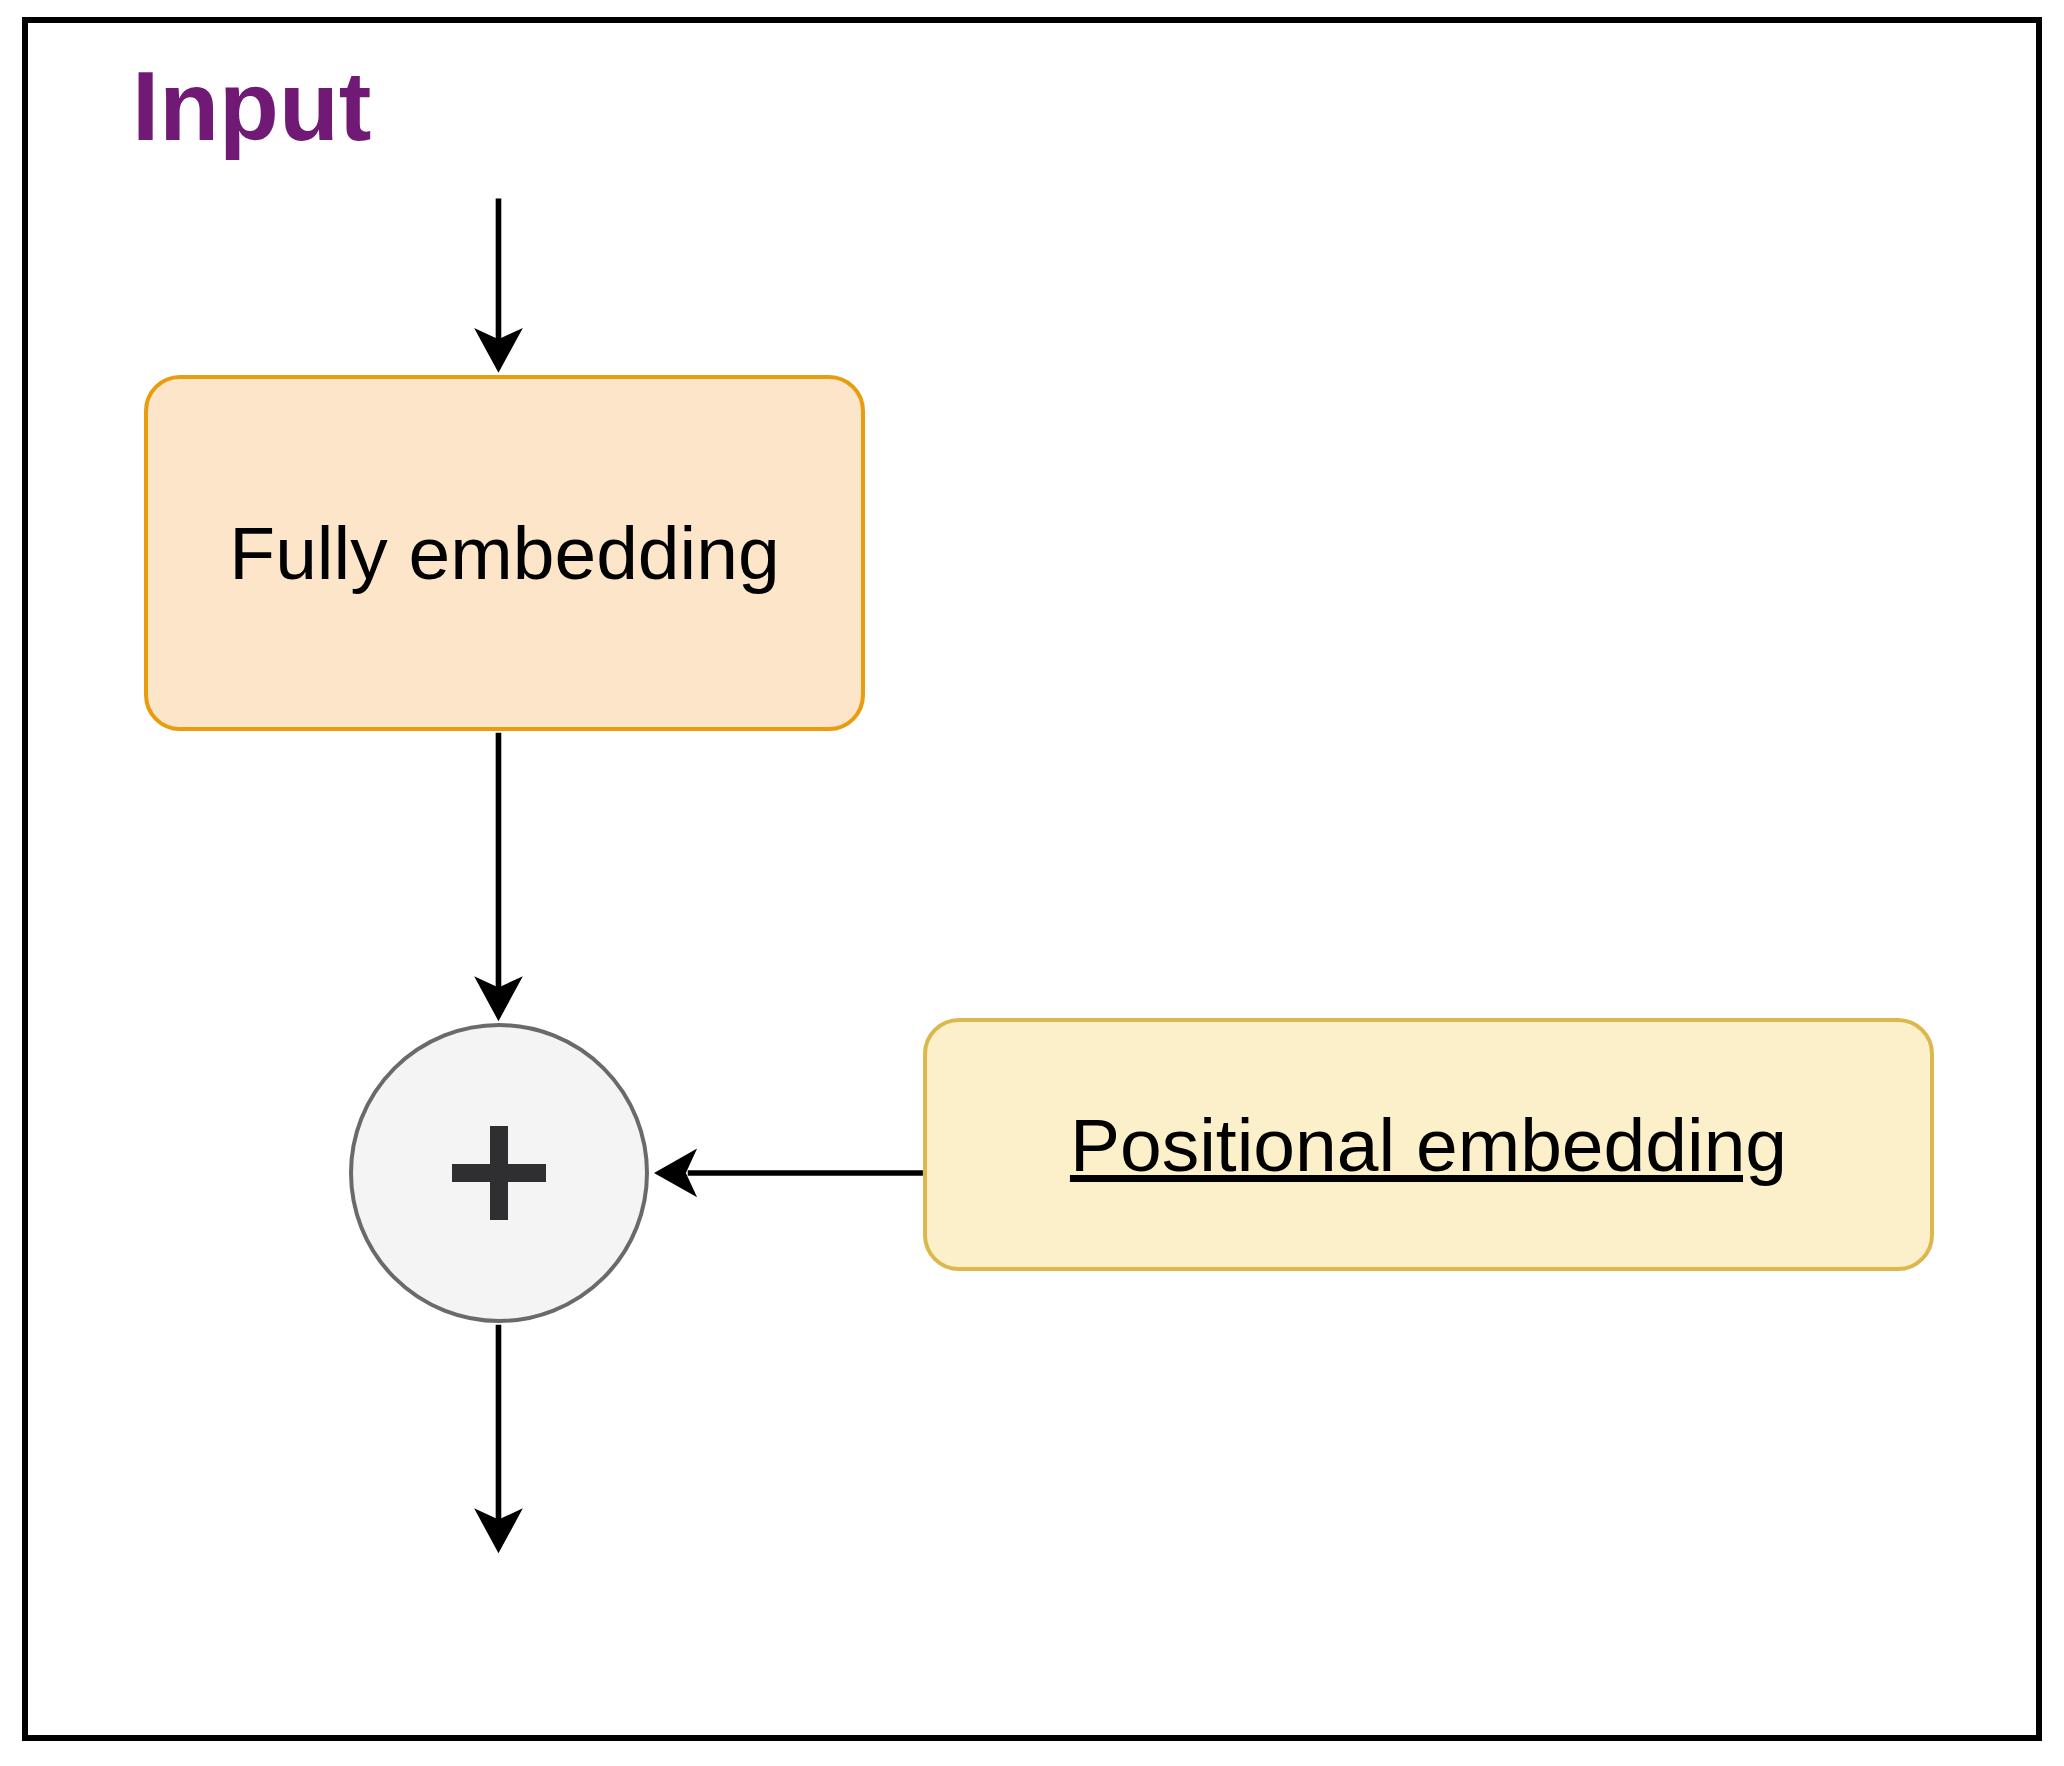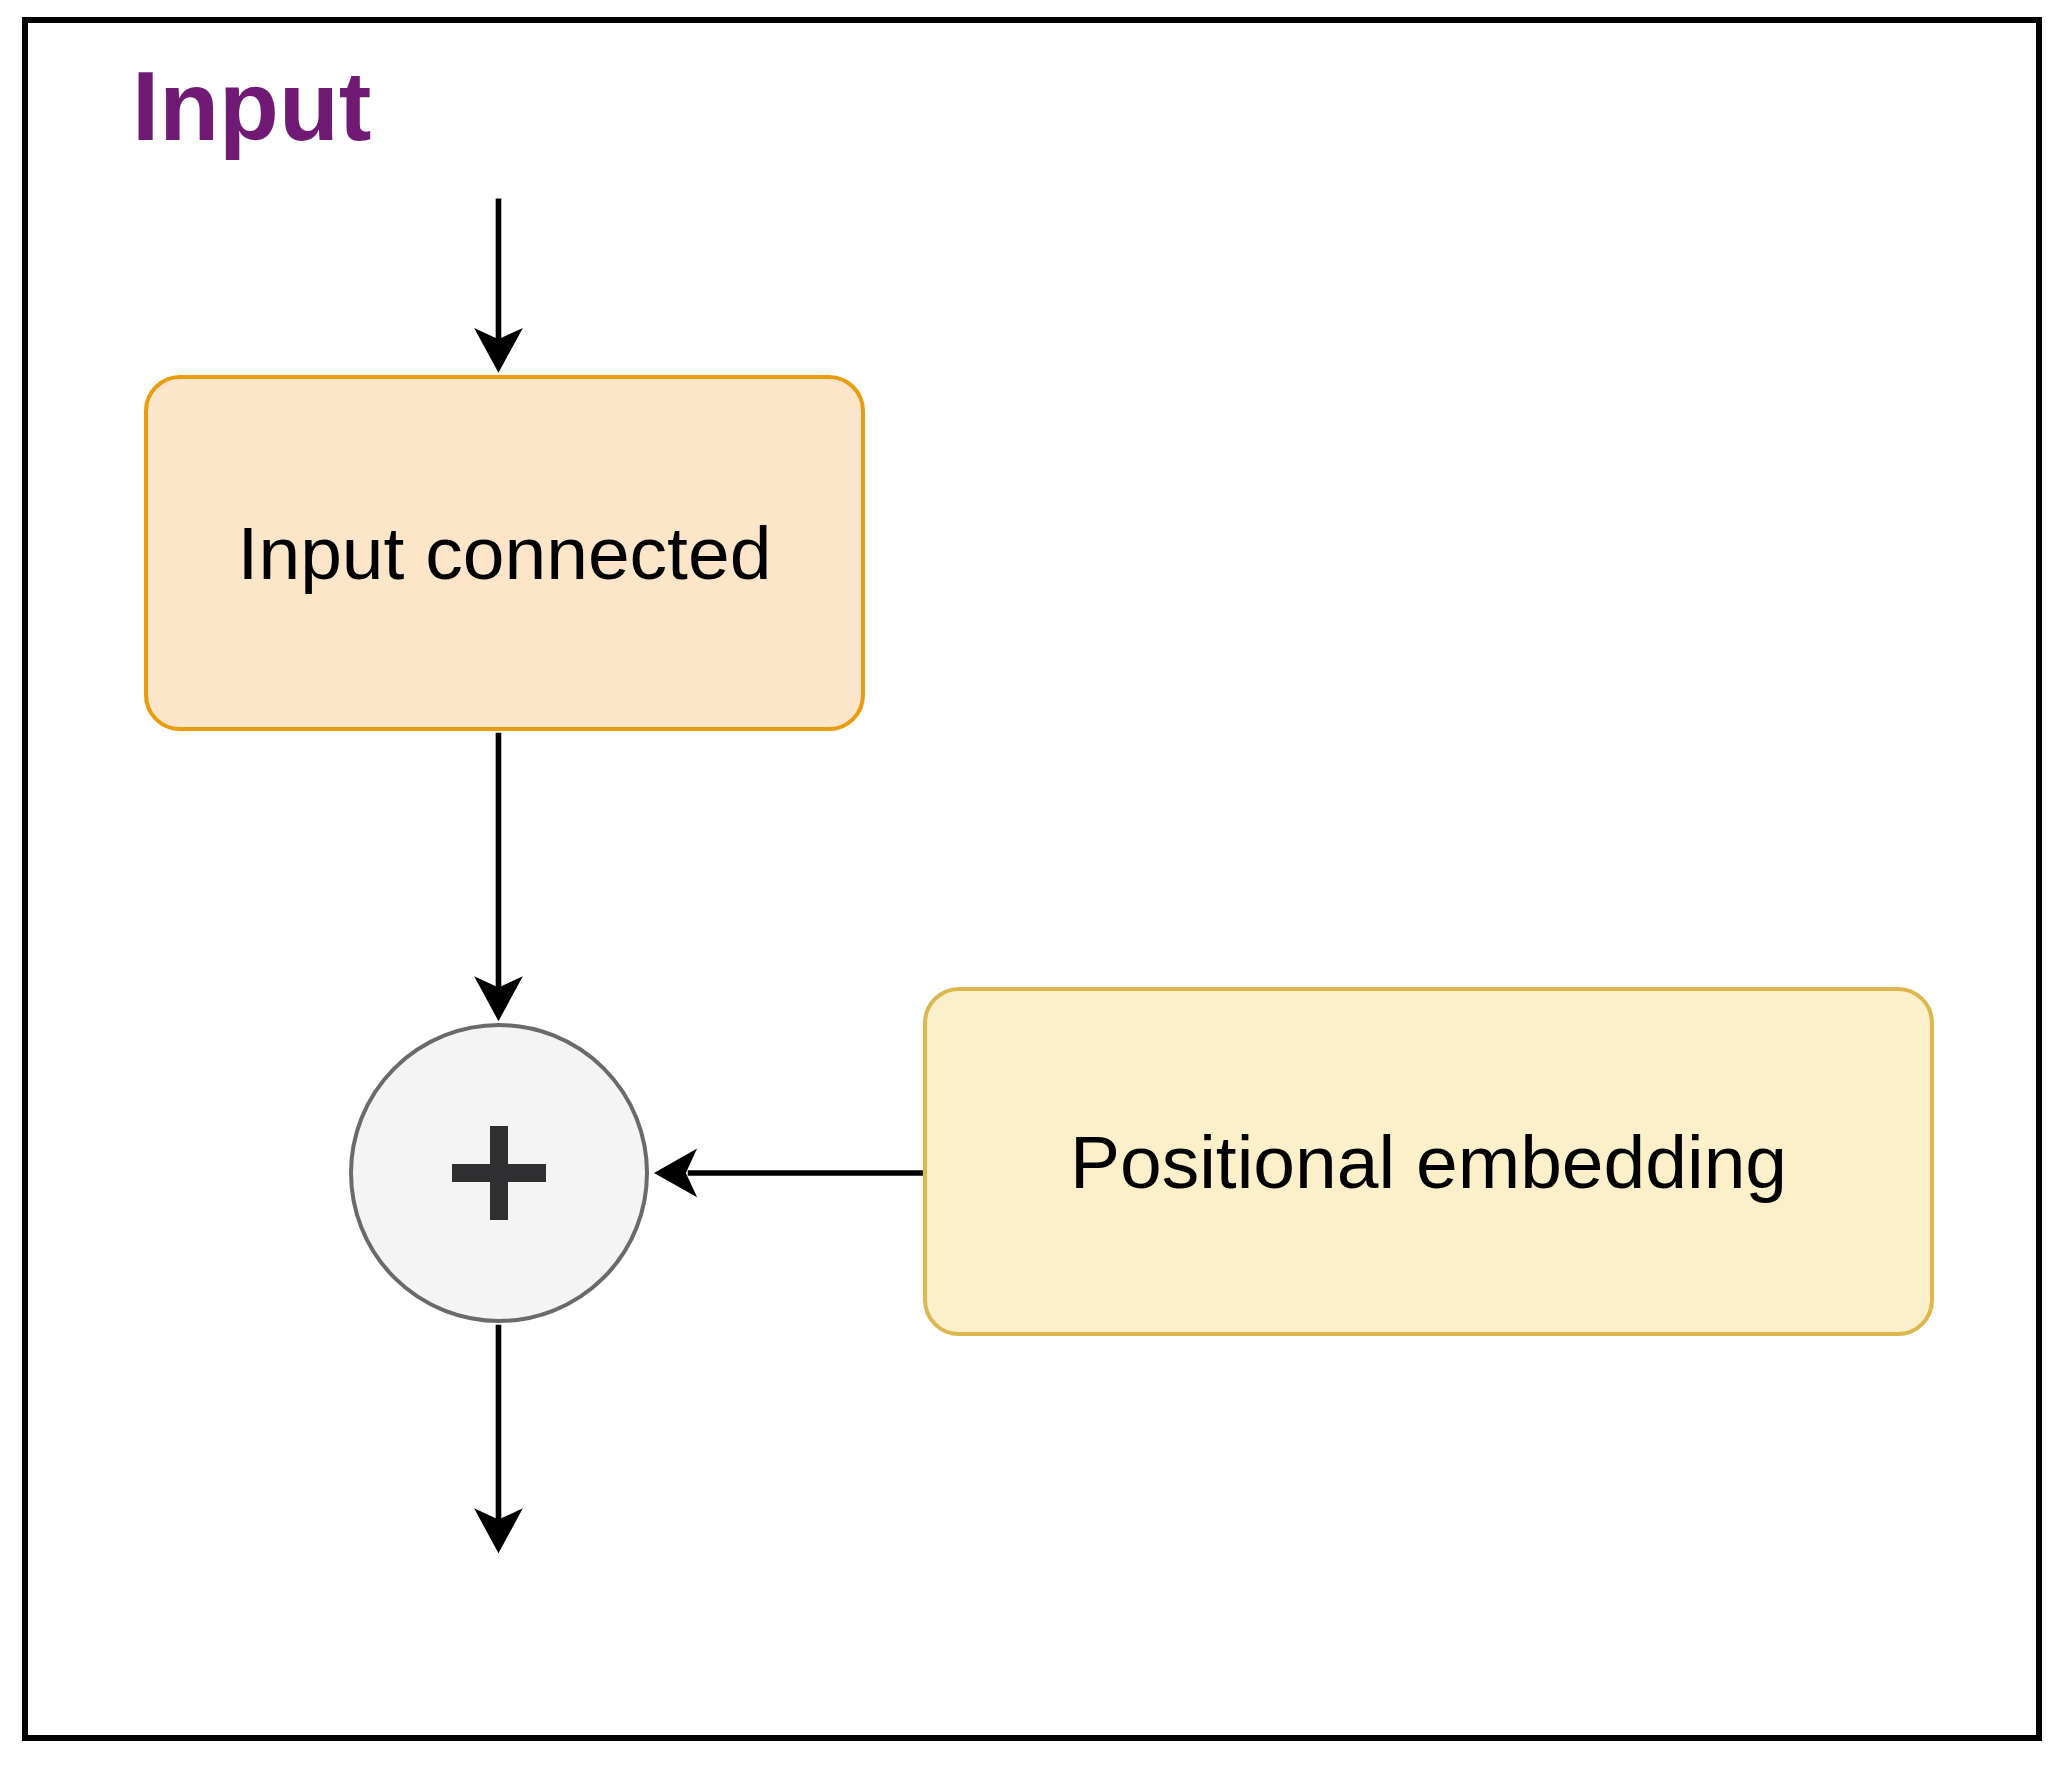--- a/index.html
+++ b/index.html
@@ -57,24 +57,25 @@
   }
   .fc-box {
     left: 144px;
     top: 375px;
     width: 721px;
     height: 356px;
     border: 4.7px solid;
   }
   .pe-box {
     left: 923px;
-    top: 987px;
+    top: 1018px;
     width: 1011px;
-    height: 349px;
+    height: 253px;
     border: 4.7px solid;
+    text-decoration: underline;
   }
   .add-circle {
     position: absolute;
     left: 349px;
     top: 1023px;
     width: 300px;
     height: 300px;
     box-sizing: border-box;
     border: 4.7px solid;
     border-radius: 50%;
@@ -123,21 +124,21 @@
     </g>
     <g>
       <line x1="532" y1="1414" x2="532" y2="1624" stroke="currentColor" stroke-width="6"></line>
       <polygon points="532,1658 506,1610 532,1622 558,1610" fill="currentColor"></polygon>
     </g>
   </svg>
 
   <div class="io-label input-label">Input</div>
 
   <div class="node-box fc-box" style="background-color: rgb(252, 229, 201); border-color: rgb(232, 156, 14);">
-    <span>Input connected</span>
+    <span>Fully embedding</span>
   </div>
 
   <div class="add-circle" style="background-color: rgb(244, 244, 244); border-color: rgb(106, 106, 106);">
     <span class="plus-icon" role="img" aria-label="+">
       <span class="plus-bar h" style="background-color: rgb(47, 47, 49);"></span>
       <span class="plus-bar v" style="background-color: rgb(47, 47, 49);"></span>
     </span>
   </div>
 
   <div class="node-box pe-box" style="background-color: rgb(252, 240, 202); border-color: rgb(220, 183, 78);">

